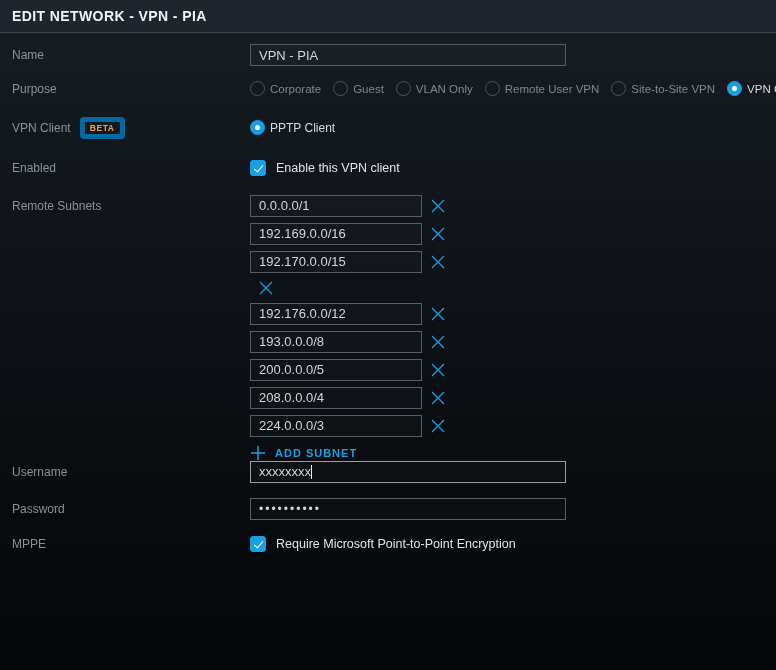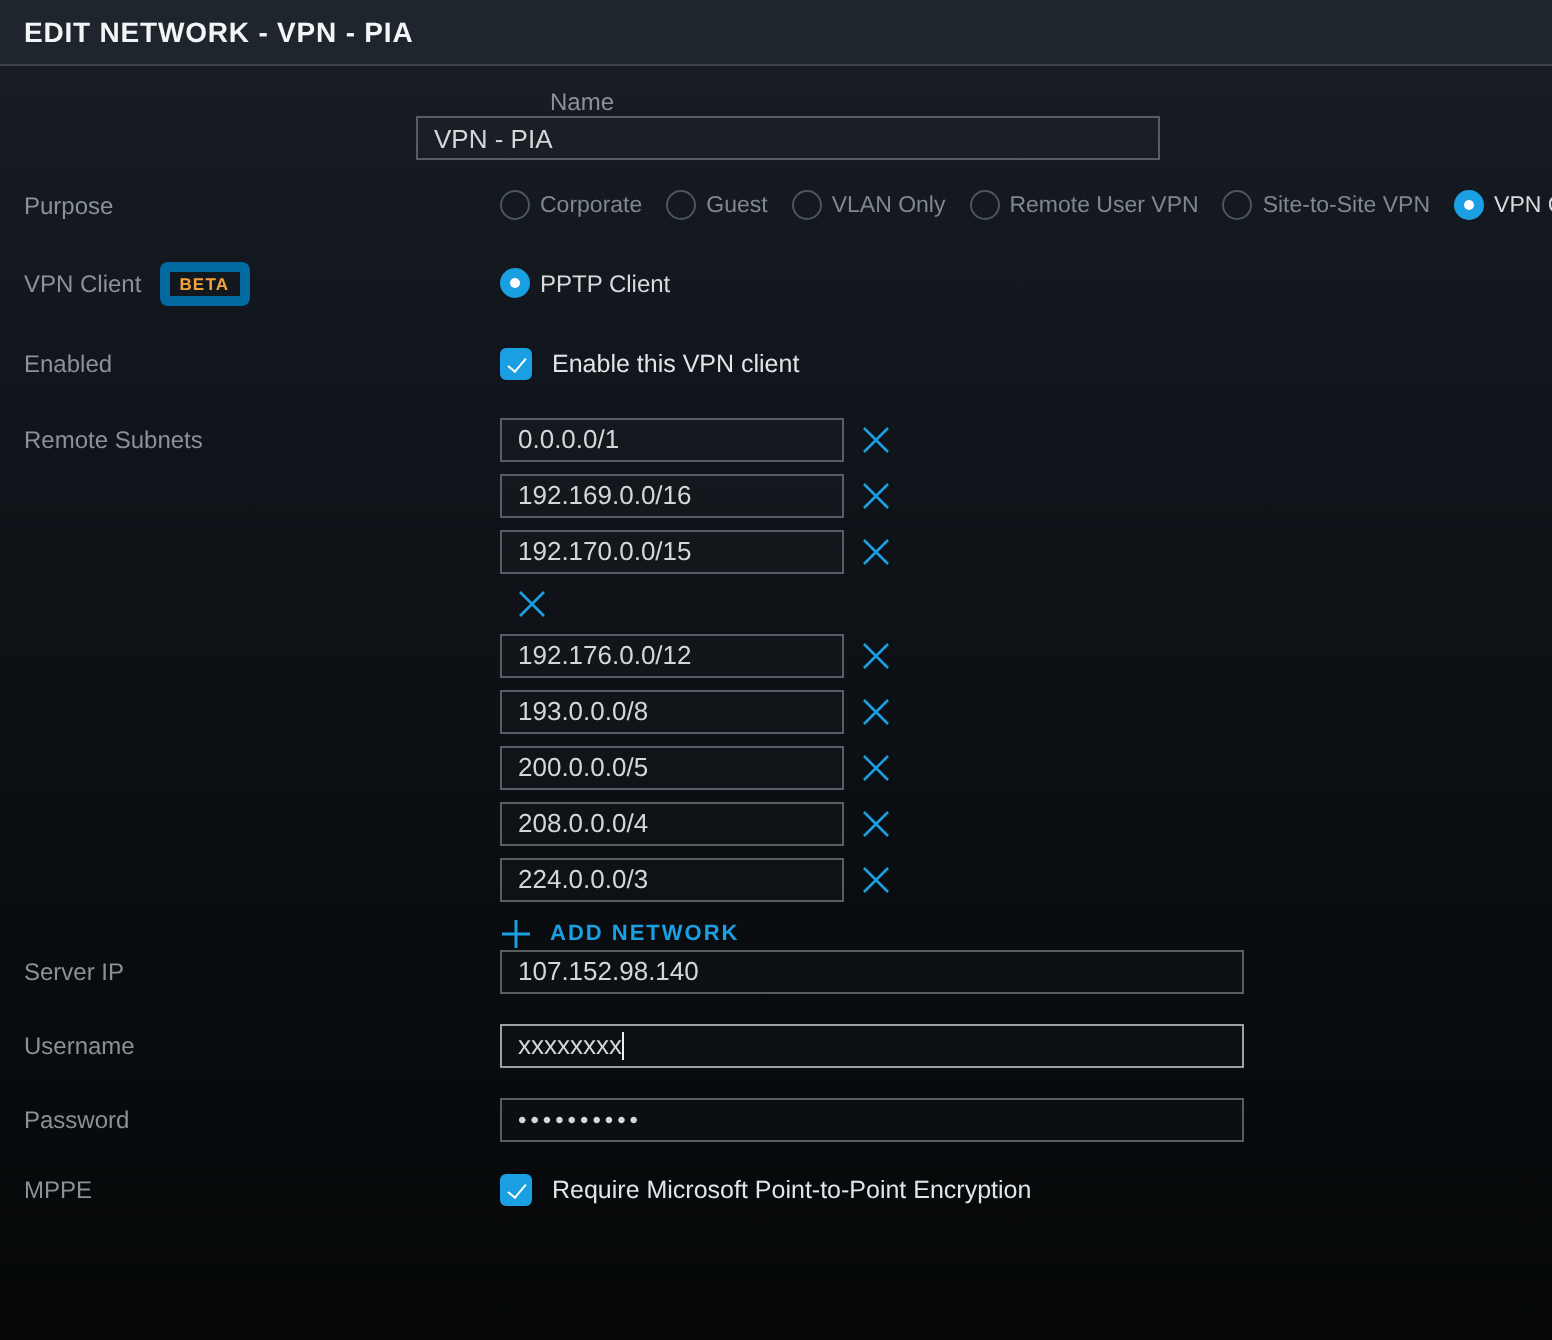--- a/index.html
+++ b/index.html
@@ -26,30 +26,30 @@
   .beta-badge {
     color: #f2a33c; border: 5px solid #0369a1; border-radius: 4px;
     font-size: 8.5px; font-weight: bold; letter-spacing: .6px;
     padding: 2px 5px 1px; margin-left: 9px; line-height: 1;
   }
   .text-input {
     height: 22px; background: rgba(255,255,255,0.02); border: 1px solid #565d64;
     color: #d3d7da; font-size: 13px; font-family: inherit; padding: 0 8px; outline: none;
     border-radius: 0;
   }
-  .wide { width: 372px; }
+  .wide { width: 316px; }
   .subnet-input { width: 172px; }
   .password-input { letter-spacing: 2px; font-size: 12px; }
   .input-wrap { position: relative; display: inline-block; }
   .focused { border-color: #99a0a7; }
   .caret {
     position: absolute; left: 61px; top: 4px; width: 1px; height: 14px; background: #eceeef;
   }
   
-  .row-name     { margin-bottom: 15px; flex-direction: column; }
+  .row-name     { margin-bottom: 15px; }
   .row-purpose  { margin-bottom: 21px; }
   .row-pptp     { margin-bottom: 21px; }
   .row-enabled  { margin-bottom: 19px; }
   .row-subnets  { align-items: flex-start; }
   .row-subnets .label { line-height: 22px; }
   .row-serverip { margin-bottom: 15px; }
   .row-username { margin-bottom: 15px; }
   .row-password { margin-bottom: 16px; }
   .subnet-row { display: flex; align-items: center; margin-bottom: 6px; }
   .remove-btn {
@@ -225,29 +225,25 @@
           <svg class="x-icon" width="18" height="18" viewBox="0 0 18 18">
               <path d="M3 3 L15 15 M15 3 L3 15"></path>
             </svg>
         </button>
       </div>
 
       <button class="add-subnet">
         <svg class="plus-icon" width="16" height="16" viewBox="0 0 16 16">
             <path d="M8 1 V15 M1 8 H15"></path>
           </svg>
-        <span>ADD NETWORK</span>
+        <span>ADD SUBNET</span>
       </button>
     </div>
   </div>
 
-  <div class="row row-serverip">
-    <span class="label">Server IP</span>
-    <input type="text" class="text-input wide" value="107.152.98.140" style="">
-  </div>
 
   <div class="row row-username">
     <span class="label">Username</span>
     <span class="input-wrap">
       <input type="text" class="text-input wide focused" autofocus="" value="xxxxxxxx" style="">
       <span class="caret"></span>
     </span>
   </div>
 
   <div class="row row-password">

